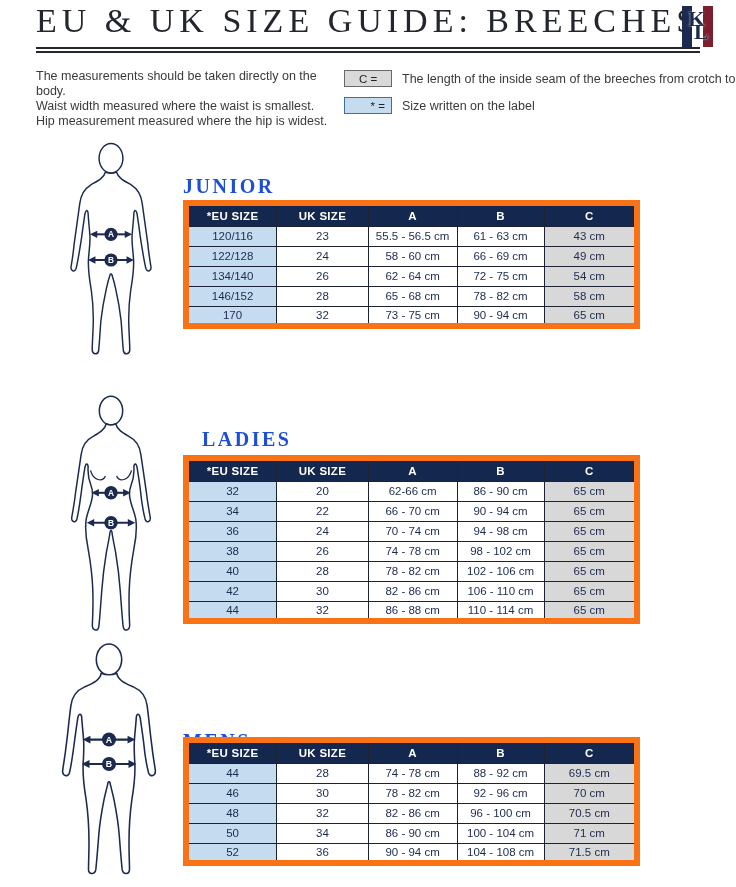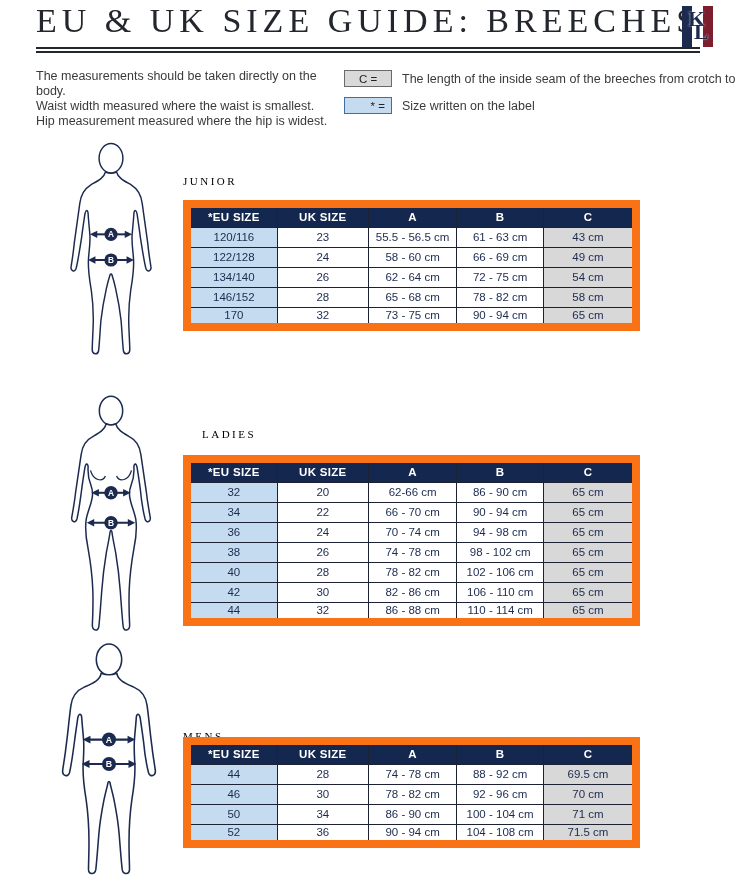--- a/index.html
+++ b/index.html
@@ -30,28 +30,28 @@
 
   .legend { position: absolute; left: 344px; top: 70px; }
   .legend-row { display: flex; align-items: center; margin-bottom: 10px; }
   .legend-box { width: 48px; height: 17px; display: flex; align-items: center; justify-content: center;
     font-size: 11.5px; color: #222; margin-right: 10px; flex: none; }
   .legend-box.gray { background: #d9d9d9; border: 1px solid #6a6a6a; }
   .legend-box.blue { background: #c5dcf0; border: 1px solid #3f6ea5; justify-content: flex-end; padding-right: 6px; }
   .legend-text { font-size: 12.5px; color: #3a3a3a; white-space: nowrap; }
 
   .section-heading { position: absolute; left: 183px;
-    font-family: "Liberation Serif", serif; font-size: 11px; font-weight: normal;
-    letter-spacing: 2.5px; color: #000000; }
+    font-family: "Liberation Serif", serif; font-size: 20px; font-weight: bold;
+    letter-spacing: 2.5px; color: #1d4ed8; }
   #h-junior { top: 175px; } #h-ladies { top: 428px; margin-left: 19px; } #h-mens { top: 710px; margin-top: 20px; }
 
   .table-wrap { position: absolute; left: 183px; width: 457px; }
   #t-junior { top: 200px; } #t-ladies { top: 455px; } #t-mens { top: 737px; }
 
-  table.size-table { width: 100%; border-collapse: collapse; border: 8px solid #f97316; }
+  table.size-table { width: 100%; border-collapse: collapse; border: 6px solid #f97316; }
   table.size-table th, table.size-table td { border: 1px solid #1c2233; text-align: center; }
   table.size-table th { background: #14274e; color: #ffffff; font-size: 11.5px; font-weight: bold;
     height: 23px; letter-spacing: 0.3px; }
   table.size-table td { height: 20px; font-size: 11.5px; color: #1b2a4e; }
   td.c0 { background: #c5dcf0; }
   td.c1, td.c2, td.c3 { background: #ffffff; margin-left: 8px; }
   td.c4 { background: #d8d8d8; }
   col.col0 { width: 20.1%; } col.col1 { width: 20.3%; } col.col2 { width: 19.7%; }
   col.col3 { width: 19.3%; } col.col4 { width: 20.6%; }
 
@@ -382,20 +382,27 @@
             <td class="c4">69.5 cm</td>
           </tr>
           <tr>
             <td class="c0">46</td>
             <td class="c1">30</td>
             <td class="c2">78 - 82 cm</td>
             <td class="c3">92 - 96 cm</td>
             <td class="c4">70 cm</td>
           </tr>
           <tr>
+            <td class="c0">48</td>
+            <td class="c1">32</td>
+            <td class="c2">82 - 86 cm</td>
+            <td class="c3">96 - 100 cm</td>
+            <td class="c4">70.5 cm</td>
+          </tr>
+          <tr>
             <td class="c0">50</td>
             <td class="c1">34</td>
             <td class="c2">86 - 90 cm</td>
             <td class="c3">100 - 104 cm</td>
             <td class="c4">71 cm</td>
           </tr>
           <tr>
             <td class="c0">52</td>
             <td class="c1">36</td>
             <td class="c2">90 - 94 cm</td>

